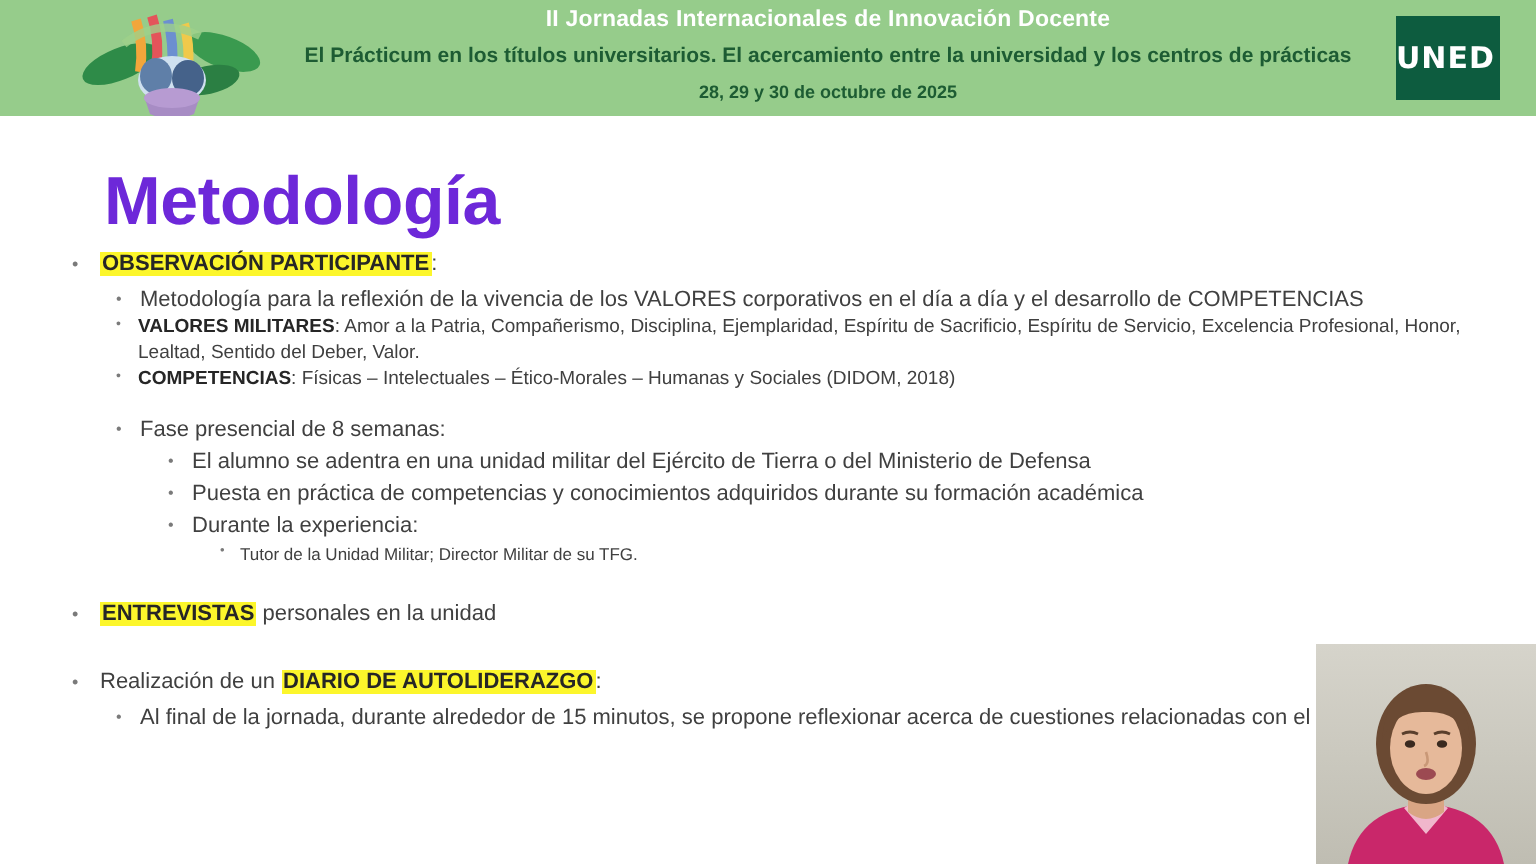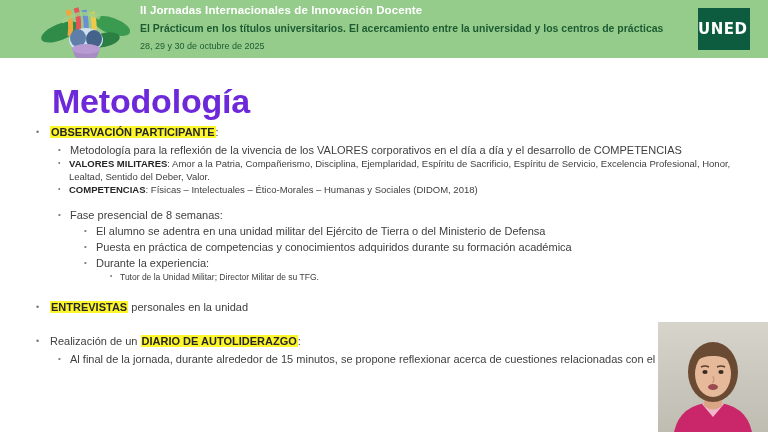--- a/index.html
+++ b/index.html
@@ -33,41 +33,42 @@
     width: 96px;
     height: 56px;
   }
   .banner-logo svg { display: block; }
 
   .banner-texts {
     position: absolute;
     left: 140px;
     top: 2px;
     width: 548px;
+    text-align: center;
   }
   .banner-line1 {
     color: #ffffff;
     font-size: 11.5px;
     font-weight: bold;
     line-height: 16px;
     letter-spacing: .1px;
     white-space: nowrap;
   }
   .banner-line2 {
     color: #1d5c33;
     font-size: 10.5px;
     font-weight: bold;
     line-height: 16px;
     margin-top: 2px;
     white-space: nowrap;
   }
   .banner-line3 {
     color: #1d5c33;
     font-size: 9px;
-    font-weight: normal;
+    font-weight: bold;
     line-height: 14px;
     margin-top: 3px;
     white-space: nowrap;
   }
 
   .uned-logo {
     position: absolute;
     right: 18px;
     top: 8px;
     width: 52px;

